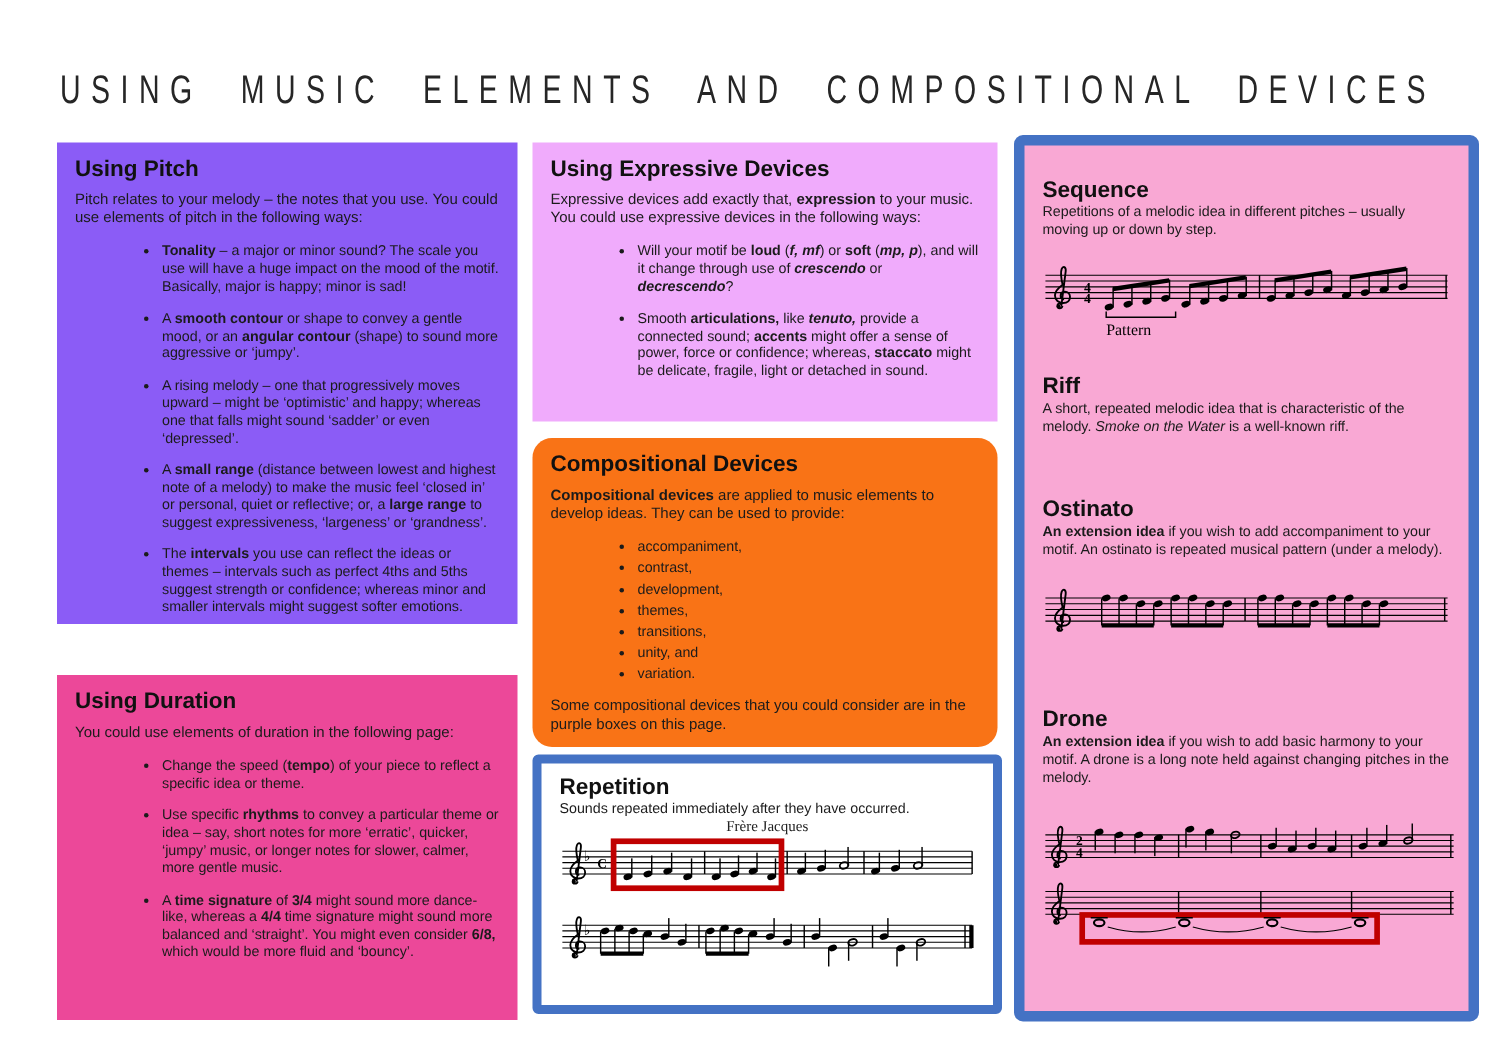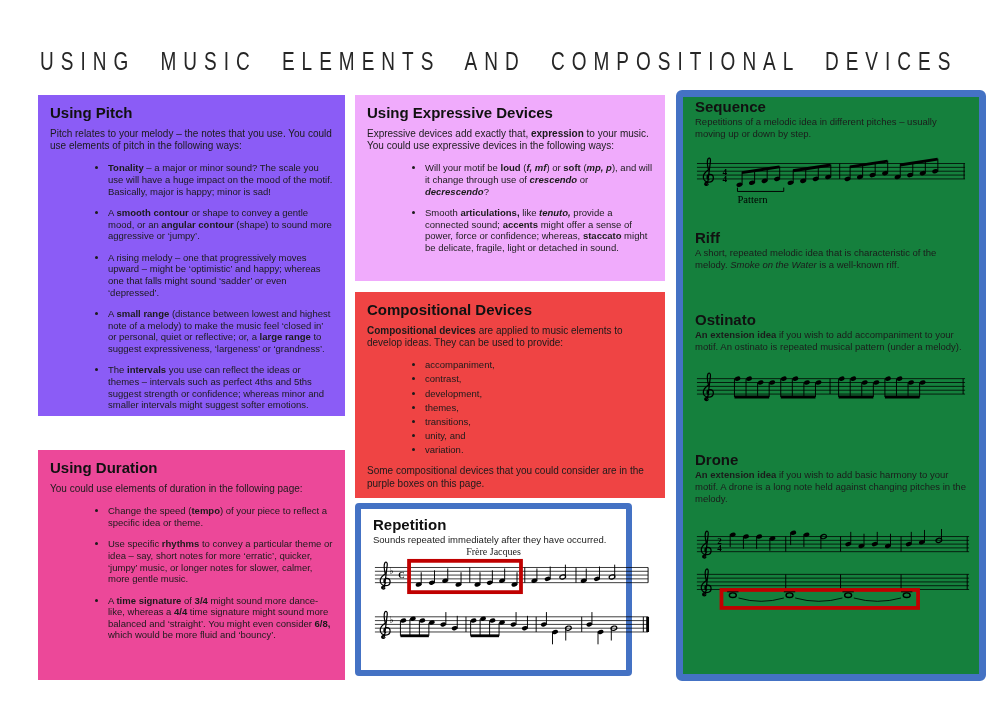--- a/index.html
+++ b/index.html
@@ -25,33 +25,33 @@
   .box li:last-child{margin-bottom:0;}
   .box ul.tight li{margin-bottom:2.5px;}
   .box .footer{margin-top:10px;}
 
   #pitch-box{left:38px;top:95px;width:307px;height:321px;background:#C6E0B4;}
   #duration-box{left:38px;top:450px;width:307px;height:230px;background:#F8CBAD;}
   #expressive-box{left:355px;top:95px;width:310px;height:186px;background:#DEEAF6;}
   #compositional-box{left:355px;top:292px;width:310px;height:206px;background:#FFF2CC;}
 
   #repetition-box{
-    left:355px;top:503px;width:277px;height:173px;background:#fff;
+    left:355px;top:503px;width:313px;height:173px;background:#fff;
     border:6px solid #4472C4;border-radius:4px;padding:7px 12px;
   }
   #repetition-box h2{font-size:15px;margin:0;}
   #repetition-box .desc{margin:1px 0 0;font-size:9.5px;}
   .music-title{
     text-align:center;font-family:Liberation Serif, serif;font-size:16px;
     color:#222;margin:5px 0 2px;
   }
 
   #right-panel{
-    position:absolute;left:676px;top:90px;width:310px;height:591px;background:#15803d;
-    border:7px solid #4472C4;border-radius:6px;box-sizing:border-box;padding:1px 12px;
+    position:absolute;left:676px;top:90px;width:310px;height:591px;background:#f9a8d4;
+    border:7px solid #4472C4;border-radius:6px;box-sizing:border-box;padding:21px 12px;
   }
   .panel-section h3{margin:0;font-size:15px;font-weight:bold;color:#111;}
   .panel-section .desc{margin:1px 0 0;font-size:9.5px;line-height:1.25;}
   #riff-section{margin-top:18px;}
   #ostinato-section{margin-top:40px;}
   #drone-section{margin-top:30px;}
   .notation{display:block;margin-top:10px;}
   #ostinato-notation{margin-top:16px;}
   #drone-notation{margin-top:24px;}
 
@@ -130,21 +130,21 @@
 
 <section class="box" id="expressive-box" style="background-color: #f0abfc;">
   <h2>Using Expressive Devices</h2>
   <p class="intro"><span>Expressive devices add exactly that, </span><span class="b">expression</span><span> to your music. You could use expressive devices in the following ways:</span></p>
   <ul>
     <li><span>Will your motif be </span><span class="b">loud</span><span> (</span><span class="b i">f, mf</span><span>) or </span><span class="b">soft</span><span> (</span><span class="b i">mp, p</span><span>), and will it change through use of </span><span class="b i">crescendo</span><span> or </span><span class="b i">decrescendo</span><span>?</span></li>
     <li><span>Smooth </span><span class="b">articulations,</span><span> like </span><span class="b i">tenuto,</span><span> provide a connected sound; </span><span class="b">accents</span><span> might offer a sense of power, force or confidence; whereas, </span><span class="b">staccato</span><span> might be delicate, fragile, light or detached in sound.</span></li>
   </ul>
 </section>
 
-<section class="box" id="compositional-box" style="background-color: #ef4444;">
+<section class="box" id="compositional-box" style="background-color: #f97316; border-radius: 13px;">
   <h2>Compositional Devices</h2>
   <p class="intro"><span class="b">Compositional devices</span><span> are applied to music elements to develop ideas. They can be used to provide:</span></p>
   <ul class="tight">
     <li>accompaniment,</li>
     <li>contrast,</li>
     <li>development,</li>
     <li>themes,</li>
     <li>transitions,</li>
     <li>unity, and</li>
     <li>variation.</li>

